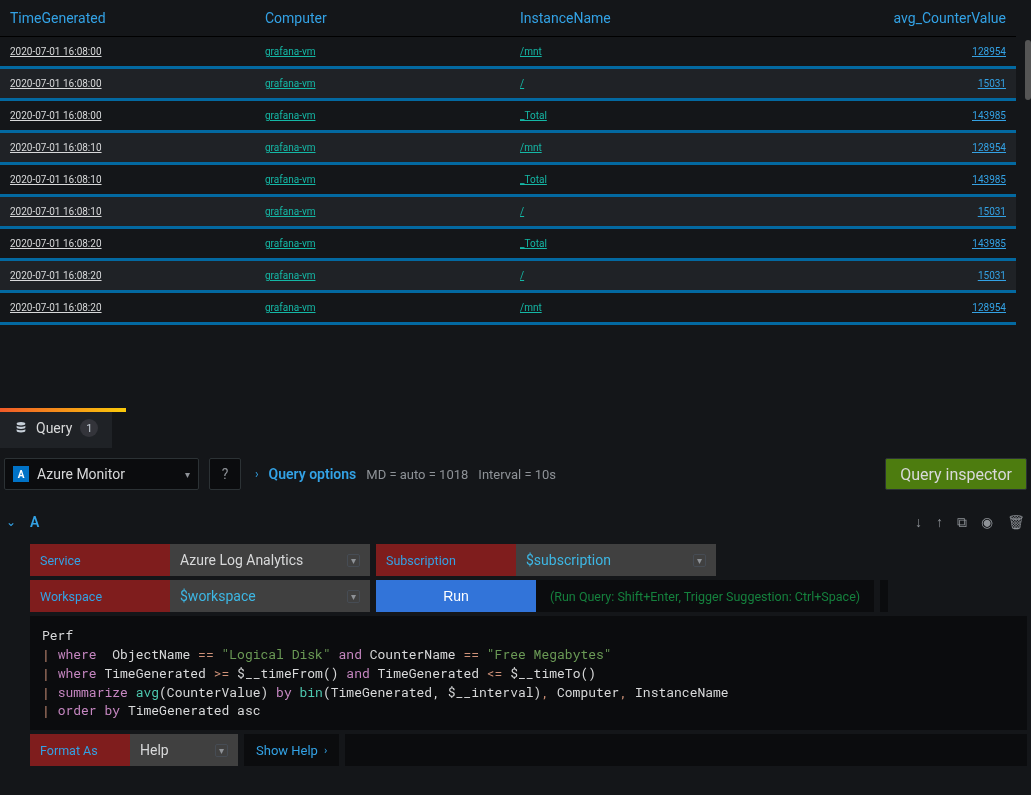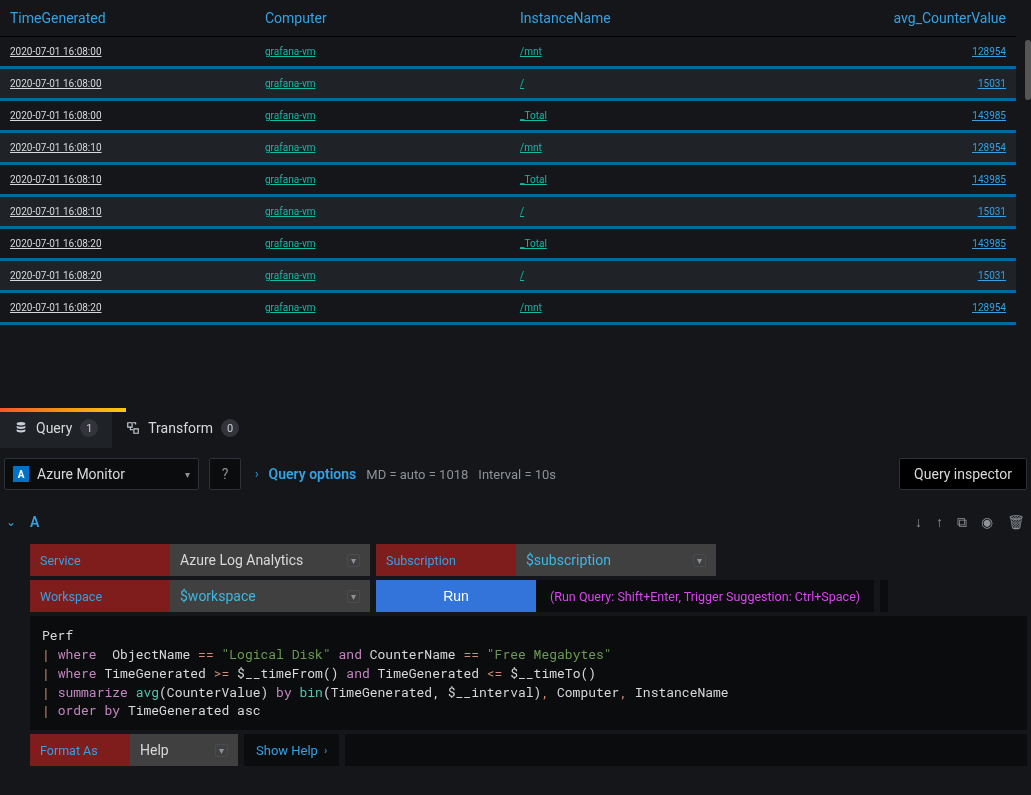--- a/index.html
+++ b/index.html
@@ -142,27 +142,27 @@
     background: #0b0c0e;
     display: inline-flex;
     align-items: center; justify-content: center;
     color: #8e9297;
   }
   .qopt-chevron { color:#33a2e5; margin-left:4px; font-size:12px;}
   .qopt-label { color:#33a2e5; font-weight:600; }
   .dim { color:#8e9297; font-size:13px; }
   .qinspector {
     margin-left:auto;
-    background:#000000;
+    background:#4d7c0f;
     border:1px solid #2c3235;
     border-radius:2px;
     height:32px;
     padding:0 14px;
     display:flex; align-items:center;
-    font-size:14px;
+    font-size:16px;
   }
 
   
   .qheader {
     display:flex; align-items:center;
     gap:10px;
     height:24px;
     padding: 0 2px;
     margin-bottom: 10px;
   }
@@ -206,21 +206,21 @@
     border:none;
     font-size:14px;
     font-weight:500;
     cursor:pointer;
   }
   .hint {
     background:#0b0c0e;
     height:32px;
     display:flex; align-items:center;
     padding:0 14px;
-    color:#d946ef;
+    color:#15803d;
     font-size:12.5px;
     white-space:nowrap;
   }
   .spacer-cell {
     background:#0b0c0e;
     height:32px;
     width:8px;
   }
 
   
@@ -350,27 +350,20 @@
 </div>
 
 <div class="tabs-row">
   <div class="tab active">
     <svg viewBox="0 0 16 16">
         <path d="M8 1c3 0 5 .9 5 2s-2 2-5 2-5-.9-5-2 2-2 5-2zm5 4.5V7c0 1.1-2 2-5 2S3 8.1 3 7V5.5c1 .8 3 1.2 5 1.2s4-.4 5-1.2zm0 4V11c0 1.1-2 2-5 2s-5-.9-5-2V9.5c1 .8 3 1.2 5 1.2s4-.4 5-1.2z"></path>
       </svg>
     <span>Query</span>
     <span class="badge">1</span>
   </div>
-  <div class="tab">
-    <svg viewBox="0 0 16 16">
-        <path d="M2 2h5v5H2zM9 9h5v5H9zM5 7v3h3M11 4V2H8" stroke="#c7d0d9" stroke-width="1.3" fill="none"></path>
-      </svg>
-    <span>Transform</span>
-    <span class="badge">0</span>
-  </div>
 </div>
 
 <div class="query-area">
 
   <div class="ds-row">
     <div class="ds-picker">
       <span class="ds-logo"></span>
       <span>Azure Monitor</span>
       <span class="caret">▾</span>
     </div>

